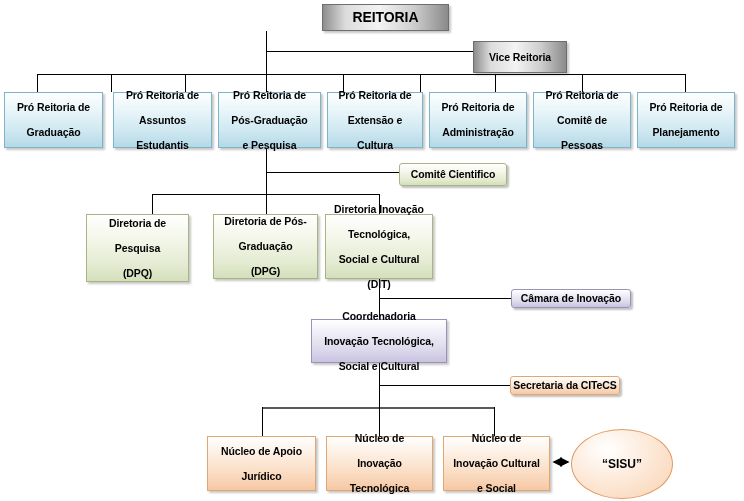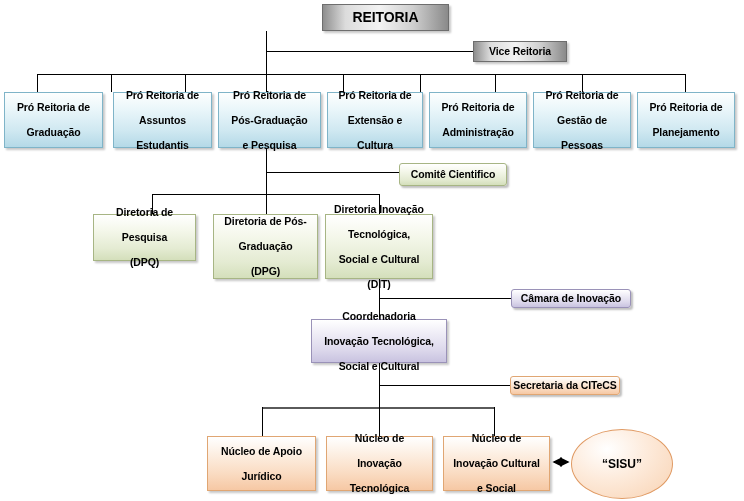--- a/index.html
+++ b/index.html
@@ -90,21 +90,21 @@
 <div id="canvas">
 
   <div class="node n-silver" style="left:322px;top:4px;width:127px;height:27px;font-size:14px;">
     <span>REITORIA</span>
   </div>
 
   <div class="ln ln-v" style="left:266px;top:31px;height:43px;"></div>
 
   <div class="ln ln-h" style="left:266px;top:51px;width:207px;"></div>
 
-  <div class="node n-silver" style="left:473px;top:41px;width:94px;height:21px;font-size:10.5px;">
+  <div class="node n-silver" style="left:473px;top:41px;width:94px;height:32px;font-size:10.5px;">
     <span>Vice Reitoria</span>
   </div>
 
   <div class="ln ln-h" style="left:37px;top:74px;width:648px;"></div>
 
   <div class="ln ln-v" style="left:37px;top:74px;height:18px;"></div>
   <div class="ln ln-v" style="left:111px;top:74px;height:18px;"></div>
   <div class="ln ln-v" style="left:185px;top:74px;height:18px;"></div>
   <div class="ln ln-v" style="left:266px;top:74px;height:18px;"></div>
   <div class="ln ln-v" style="left:343px;top:74px;height:18px;"></div>
@@ -147,21 +147,21 @@
   <div class="node n-blue" style="left:429px;top:92px;width:98px;height:56px;">
     <span>
       <span>Pró Reitoria de</span><br>
       <span>Administração</span>
     </span>
   </div>
 
   <div class="node n-blue" style="left:533px;top:92px;width:98px;height:56px;">
     <span>
       <span>Pró Reitoria de</span><br>
-      <span>Gestão de</span><br>
+      <span>Comitê de</span><br>
       <span>Pessoas</span>
     </span>
   </div>
 
   <div class="node n-blue" style="left:637px;top:92px;width:98px;height:56px;">
     <span>
       <span>Pró Reitoria de</span><br>
       <span>Planejamento</span>
     </span>
   </div>
@@ -172,21 +172,21 @@
 
   <div class="node n-green pill" style="left:399px;top:163px;width:108px;height:23px;">
     <span>Comitê Cientifico</span>
   </div>
 
   <div class="ln ln-h" style="left:152px;top:194px;width:227px;"></div>
   <div class="ln ln-v" style="left:152px;top:194px;height:20px;"></div>
   <div class="ln ln-v" style="left:266px;top:194px;height:20px;"></div>
   <div class="ln ln-v" style="left:379px;top:194px;height:20px;"></div>
 
-  <div class="node n-green" style="left:93px;top:214px;width:103px;height:47px;">
+  <div class="node n-green" style="left:86px;top:214px;width:103px;height:68px;">
     <span>
       <span>Diretoria de</span><br>
       <span>Pesquisa</span><br>
       <span>(DPQ)</span>
     </span>
   </div>
 
   <div class="node n-green" style="left:213px;top:214px;width:105px;height:65px;">
     <span>
       <span>Diretoria de Pós-</span><br>

